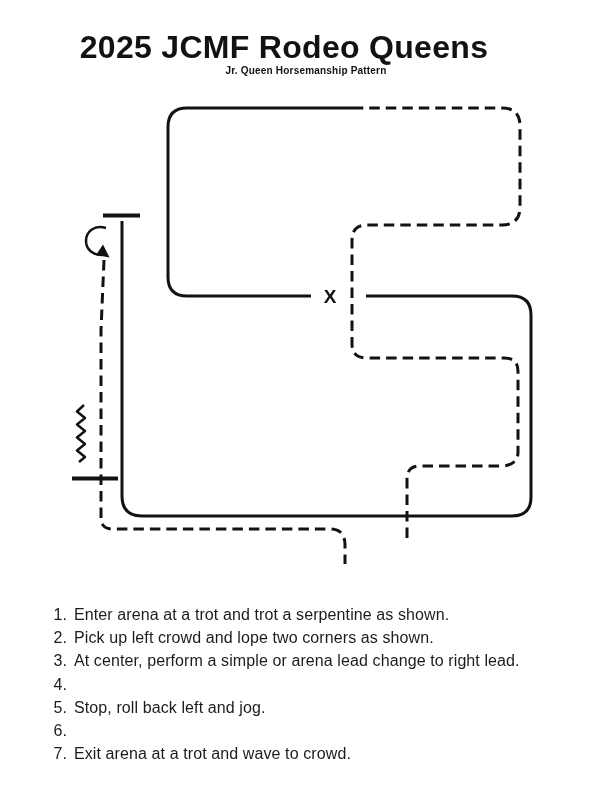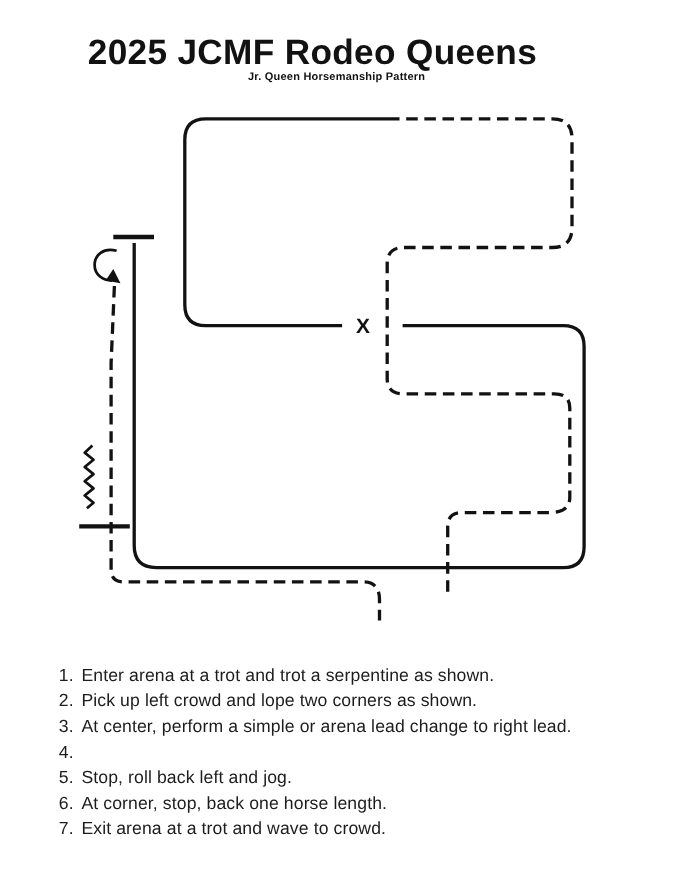--- a/index.html
+++ b/index.html
@@ -99,21 +99,20 @@
       </li>
       <li class="instr-row">
         <span class="instr-num">4.</span>
       </li>
       <li class="instr-row">
         <span class="instr-num">5.</span>
         <span class="instr-text">Stop, roll back left and jog.</span>
       </li>
       <li class="instr-row">
         <span class="instr-num">6.</span>
-        <span class="instr-text">At corner, stop, back one horse length.</span>
       </li>
       <li class="instr-row">
         <span class="instr-num">7.</span>
         <span class="instr-text">Exit arena at a trot and wave to crowd.</span>
       </li>
     </ol>
 
 </div>
 
 </body></html>

